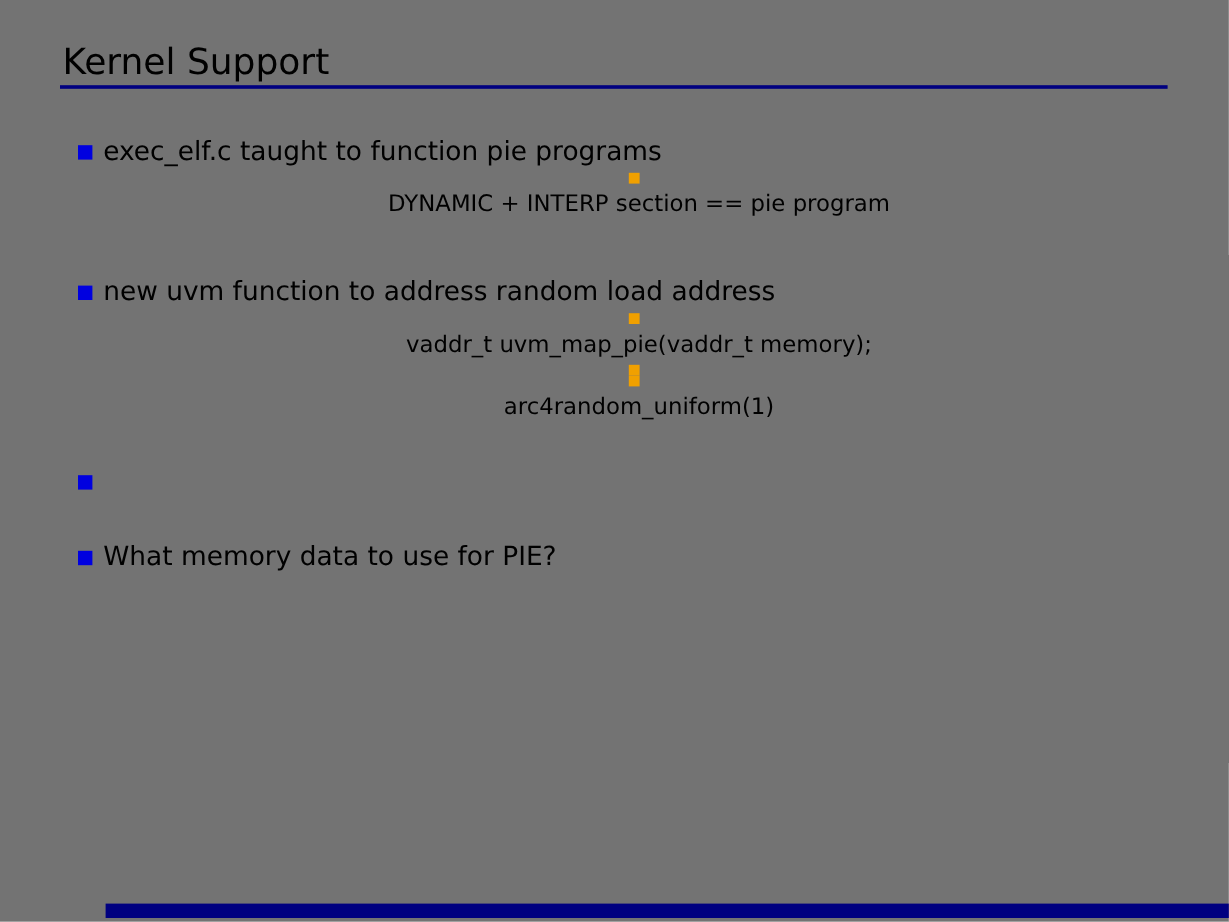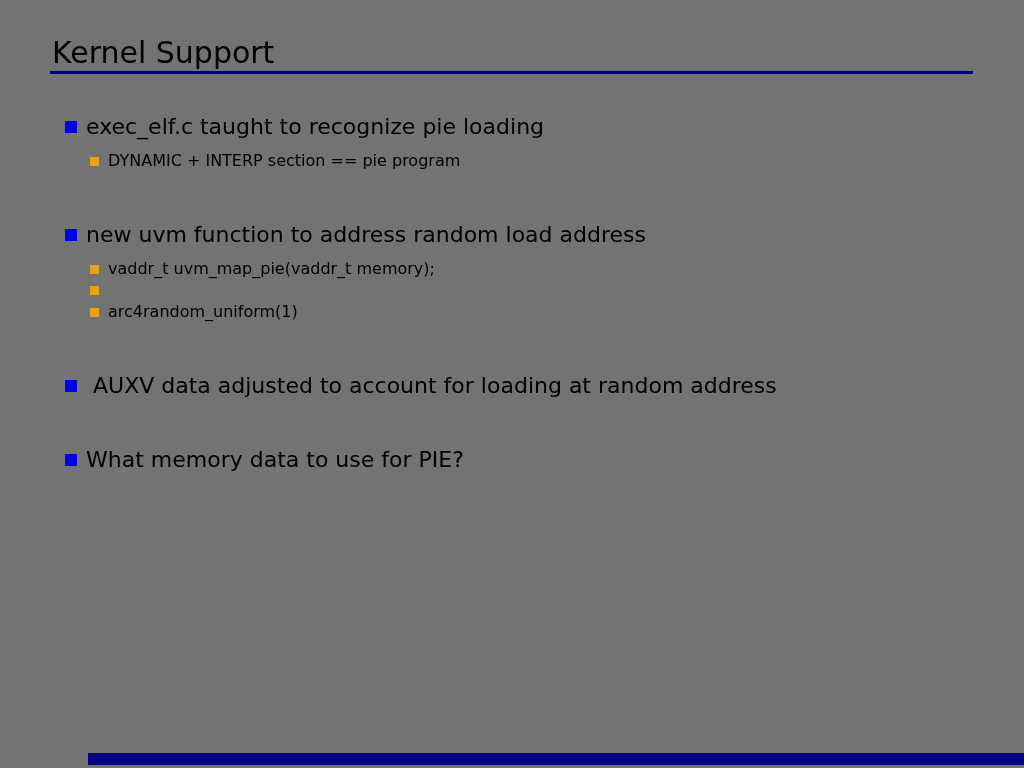--- a/index.html
+++ b/index.html
@@ -56,21 +56,22 @@
     white-space: pre-wrap;
   }
   .li.l1 .sq {
     width: 12px;
     height: 12px;
     margin-right: 9px;
     flex: 0 0 auto;
   }
   .li.l2 {
     margin-left: 25px;
-    font-size: 16px;
+    font-size: 19px;
+    flex-direction: column;
   }
   .li.l2 .sq {
     width: 9px;
     height: 9px;
     margin-right: 9px;
     flex: 0 0 auto;
   }
   .footer-bar {
     position: absolute;
     left: 88px;
@@ -86,21 +87,21 @@
 
   <div class="slide-title">Kernel Support</div>
 
   <div class="title-rule" style="background-color: rgb(0, 0, 128);"></div>
 
   <div class="content">
 
     <div class="group">
       <div class="li l1">
         <span class="sq" style="background-color: rgb(0, 0, 224);"></span>
-        <span class="txt">exec_elf.c taught to recognize pie loading</span>
+        <span class="txt">exec_elf.c taught to function pie programs</span>
       </div>
       <div class="li l2">
         <span class="sq" style="background-color: rgb(240, 160, 0);"></span>
         <span class="txt">DYNAMIC + INTERP section == pie program</span>
       </div>
     </div>
 
     <div class="group">
       <div class="li l1">
         <span class="sq" style="background-color: rgb(0, 0, 224);"></span>
@@ -115,21 +116,20 @@
       </div>
       <div class="li l2">
         <span class="sq" style="background-color: rgb(240, 160, 0);"></span>
         <span class="txt">arc4random_uniform(1)</span>
       </div>
     </div>
 
     <div class="group">
       <div class="li l1">
         <span class="sq" style="background-color: rgb(0, 0, 224);"></span>
-        <span class="txt"> AUXV data adjusted to account for loading at random address</span>
       </div>
     </div>
 
     <div class="group">
       <div class="li l1">
         <span class="sq" style="background-color: rgb(0, 0, 224);"></span>
         <span class="txt">What memory data to use for PIE?</span>
       </div>
     </div>
 

